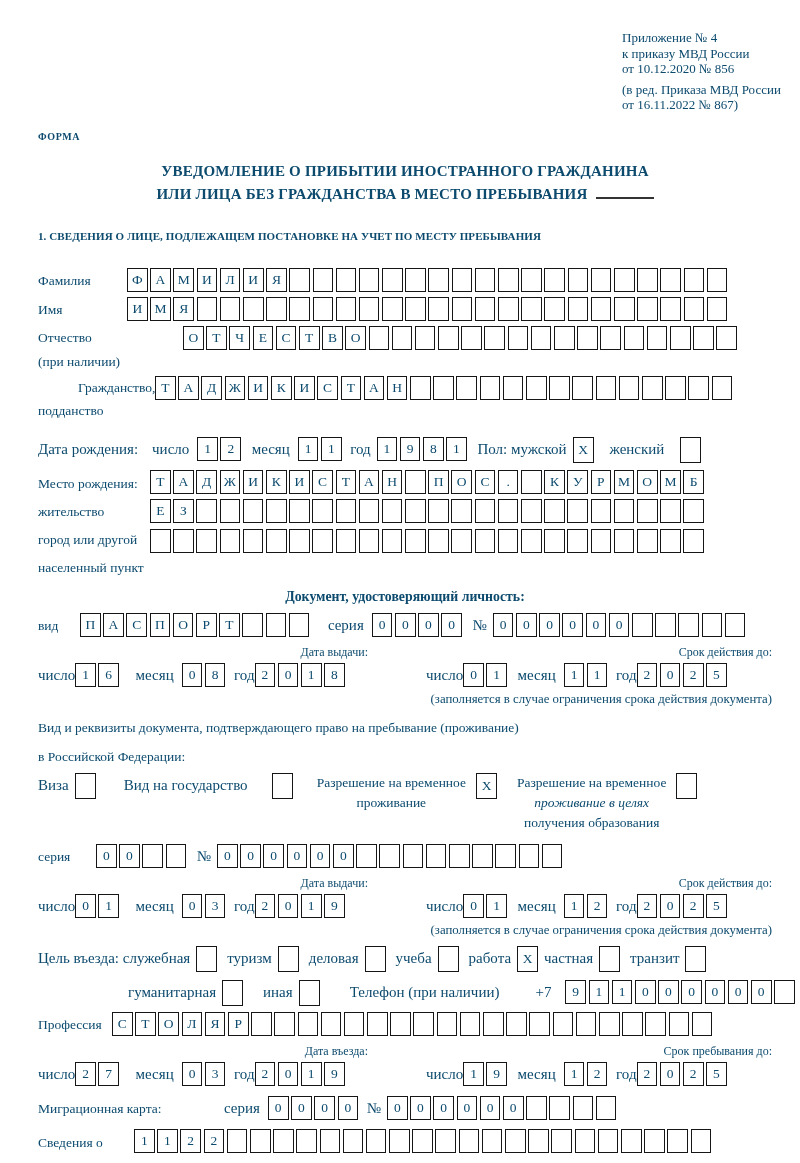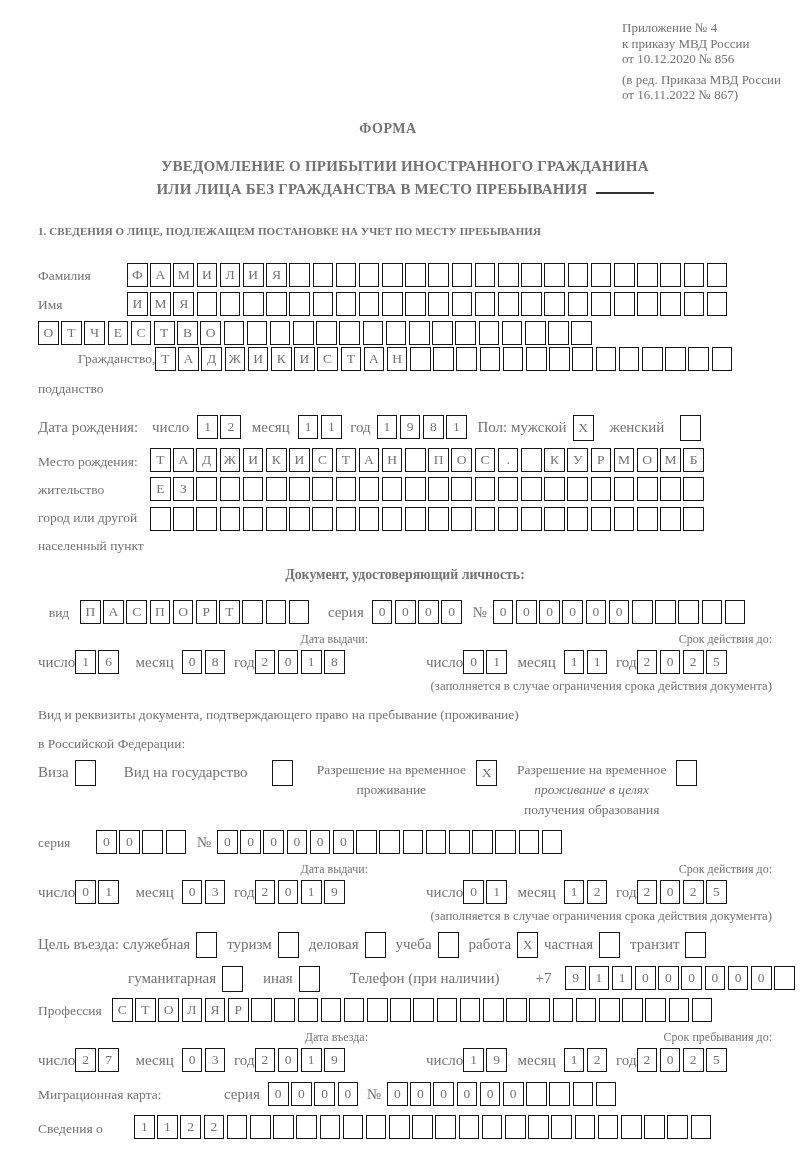--- a/index.html
+++ b/index.html
@@ -1,26 +1,26 @@
 <!DOCTYPE html>
 <html><head>
 <meta charset="utf-8">
 <style>
   html,body{margin:0;padding:0;background:#ffffff;}
   .page{
     width:800px;height:1163px;box-sizing:border-box;position:relative;
-    background:#fff;color:#737373;
+    background:#fff;color:#0c4a6e;
     font-family:"Liberation Serif","DejaVu Serif",serif;
-    padding:20px 28px 0 38px;overflow:hidden;
+    padding:30px 28px 0 38px;overflow:hidden;
   }
   
   .appendix{margin-left:584px;width:190px;font-size:13px;line-height:1.2;}
   .appendix div{white-space:nowrap;}
   .appendix .gap{margin-top:5px;}
-  .forma{font-weight:bold;font-size:14px;letter-spacing:.6px;text-align:center;padding-right:34px;margin-top:18px;}
+  .forma{font-weight:bold;font-size:10px;letter-spacing:.6px;text-align:left;padding-right:34px;margin-top:18px;}
   
   .title{text-align:center;font-weight:bold;font-size:15px;line-height:1.55;margin-top:18px;letter-spacing:.2px;}
   .blankline{display:inline-block;width:58px;border-bottom:2px solid #333;height:.9em;margin-left:8px;}
   .sect{font-weight:bold;font-size:11px;margin-top:24px;letter-spacing:.1px;white-space:nowrap;}
   
   .frow{display:flex;align-items:flex-start;margin-top:4px;}
   .flabel{font-size:13.5px;line-height:25px;flex-shrink:0;font-family:Liberation Serif, serif;}
   .flabel.two{line-height:1.75;}
   .cells{display:flex;flex-wrap:nowrap;align-items:flex-start;}
   .cell{
@@ -137,20 +137,24 @@
         <span class="cell"></span>
         <span class="cell"></span>
         <span class="cell"></span>
         <span class="cell"></span>
         <span class="cell"></span>
         <span class="cell"></span>
       </span>
   </div>
 
   <div class="frow">
+    <span class="flabel two" style="width:145px;">
+      <span style="display:block;">Отчество</span>
+      <span style="display:block;">(при наличии)</span>
+    </span>
     <span class="cells">
         <span class="cell">О</span>
         <span class="cell">Т</span>
         <span class="cell">Ч</span>
         <span class="cell">Е</span>
         <span class="cell">С</span>
         <span class="cell">Т</span>
         <span class="cell">В</span>
         <span class="cell">О</span>
         <span class="cell"></span>
@@ -168,21 +172,21 @@
         <span class="cell"></span>
         <span class="cell"></span>
         <span class="cell"></span>
         <span class="cell"></span>
       </span>
   </div>
 
   <div class="frow" style="margin-top:2px;">
     <span class="flabel two" style="width:117px;">
       <span style="display:block;margin-left:40px;">Гражданство,</span>
-      <span style="display:block;margin-top:6px;">подданство</span>
+      <span style="display:block;">подданство</span>
     </span>
     <span class="cells">
         <span class="cell">Т</span>
         <span class="cell">А</span>
         <span class="cell">Д</span>
         <span class="cell">Ж</span>
         <span class="cell">И</span>
         <span class="cell">К</span>
         <span class="cell">И</span>
         <span class="cell">С</span>
@@ -315,21 +319,21 @@
           <span class="cell"></span>
           <span class="cell"></span>
           <span class="cell"></span>
           <span class="cell"></span>
         </span>
     </span>
   </div>
 
   <div class="heading-center">Документ, удостоверяющий личность:</div>
 
-  <div class="frow" style="margin-top:17px;text-align:center;">
+  <div class="frow" style="margin-top:8px;">
     <span class="flabel" style="width:42px;">вид</span>
     <span class="cells">
         <span class="cell">П</span>
         <span class="cell">А</span>
         <span class="cell">С</span>
         <span class="cell">П</span>
         <span class="cell">О</span>
         <span class="cell">Р</span>
         <span class="cell">Т</span>
         <span class="cell"></span>

